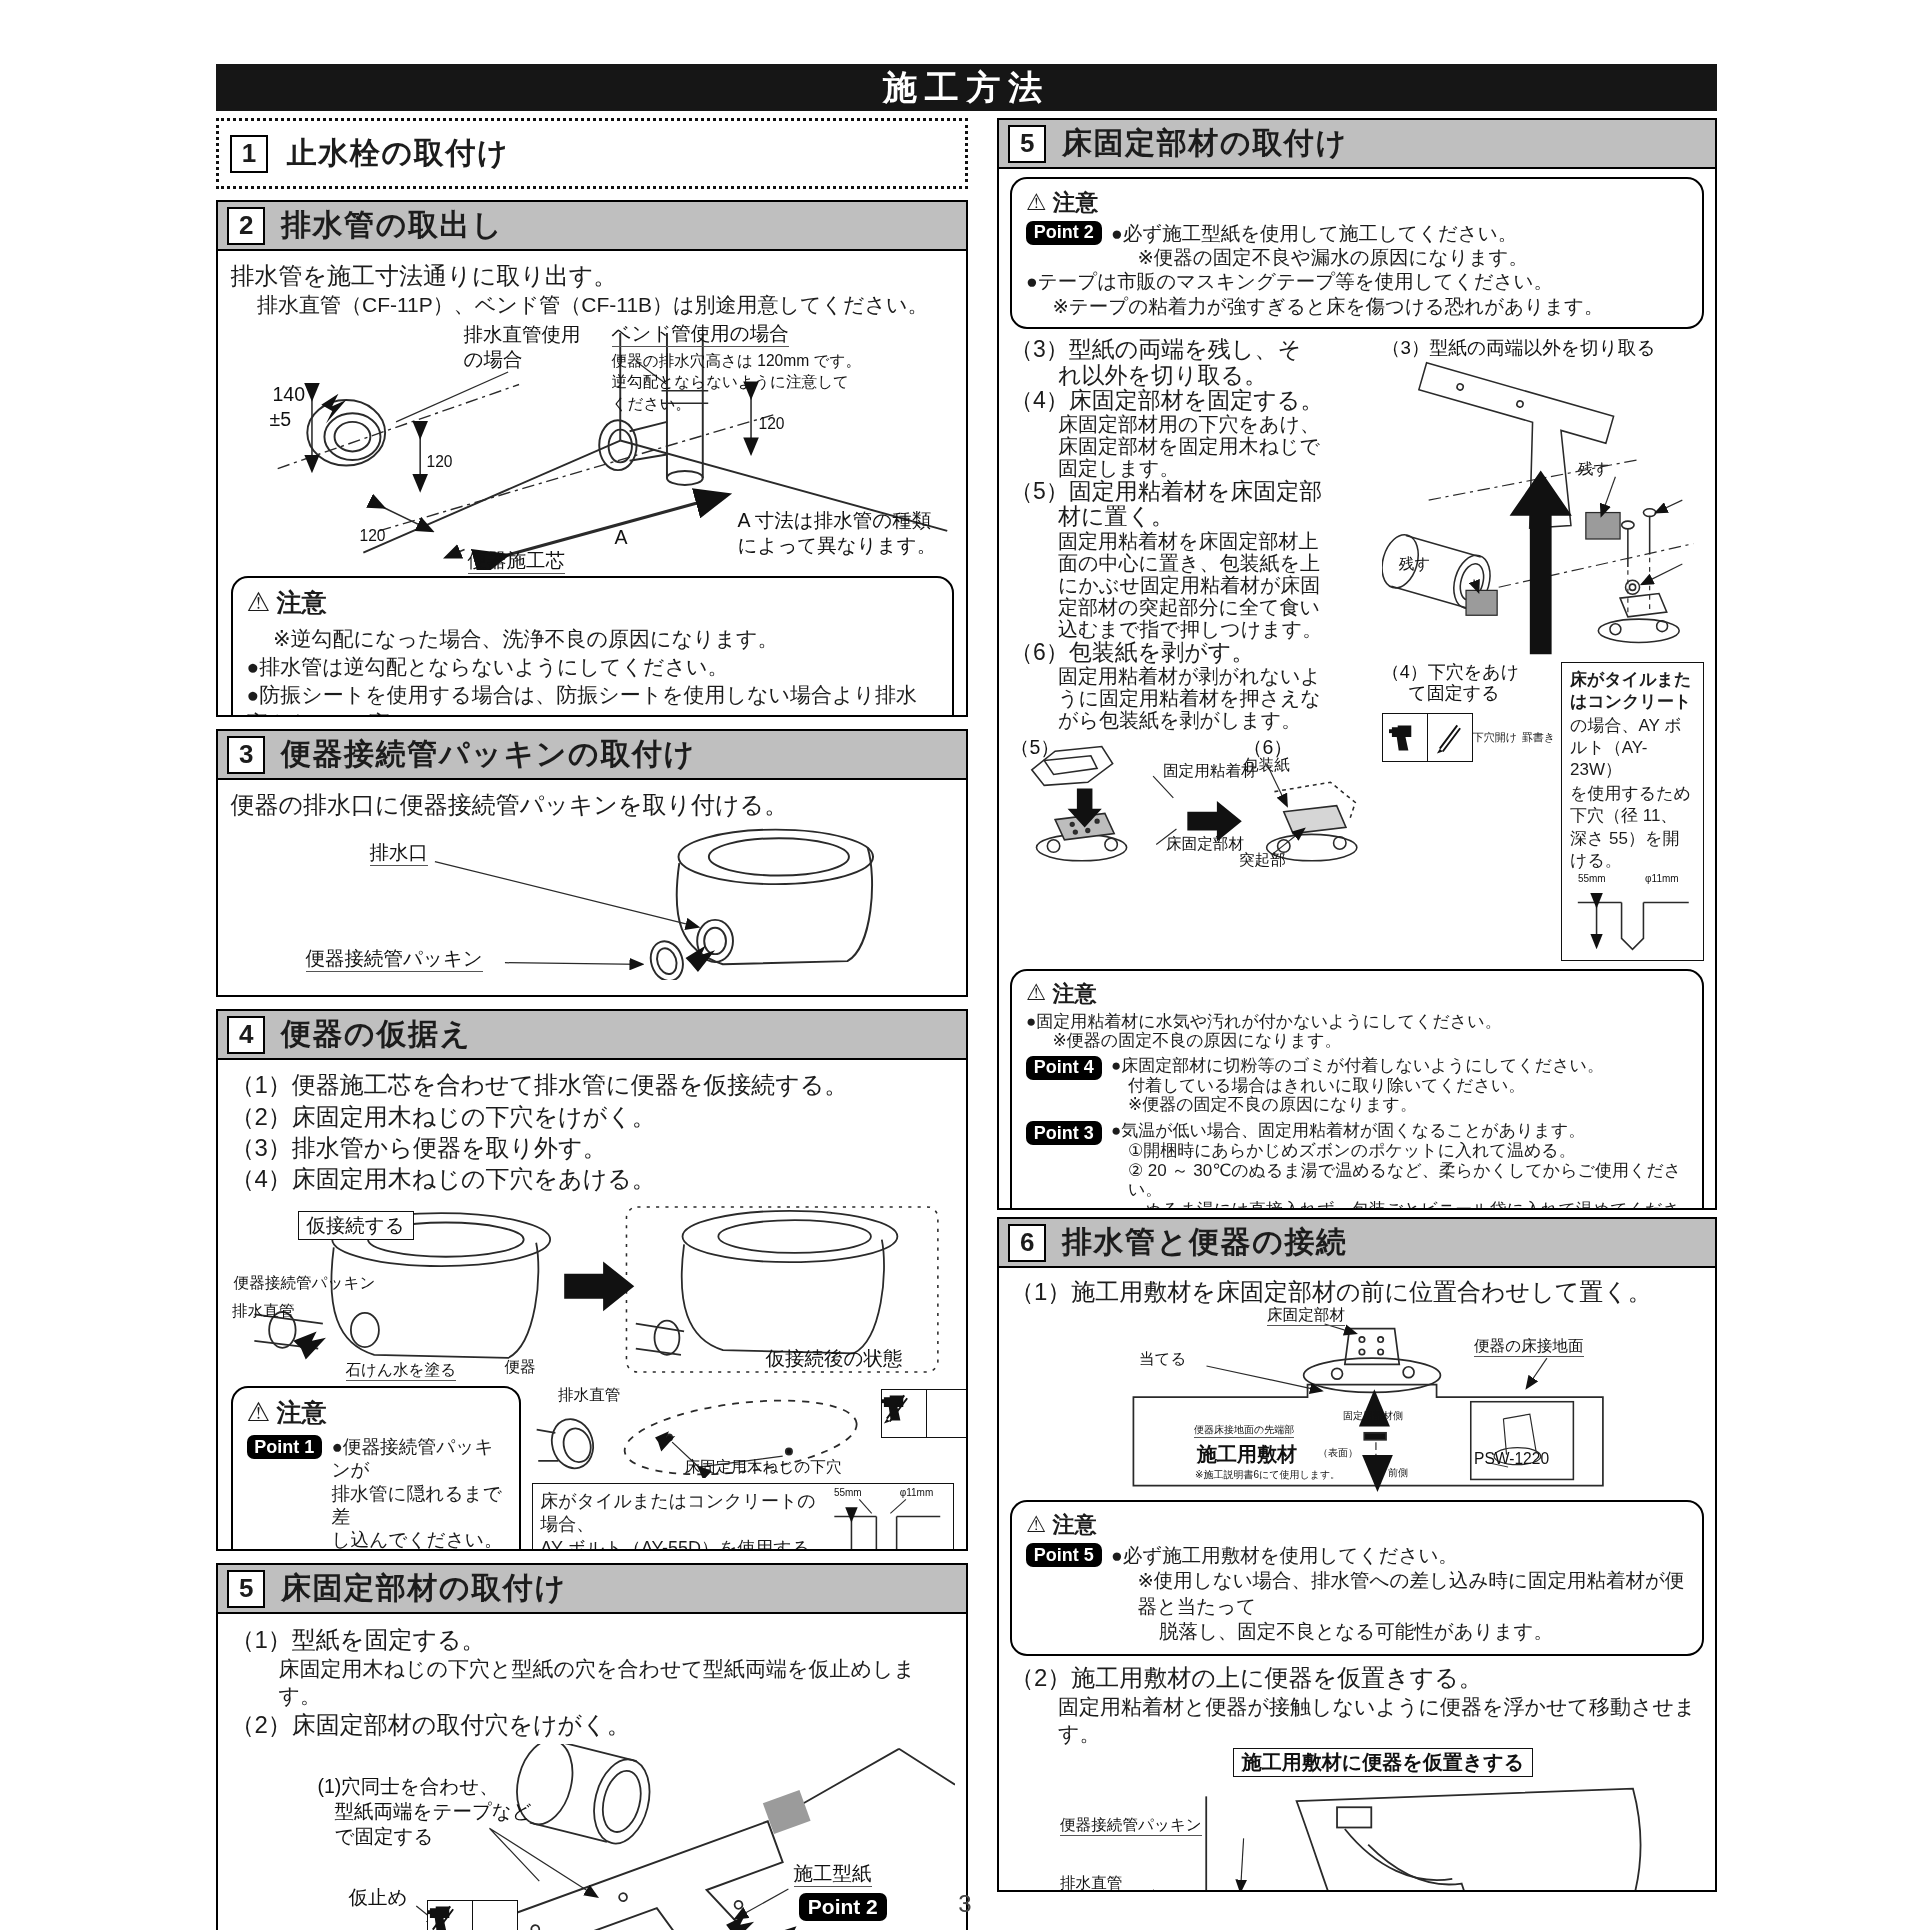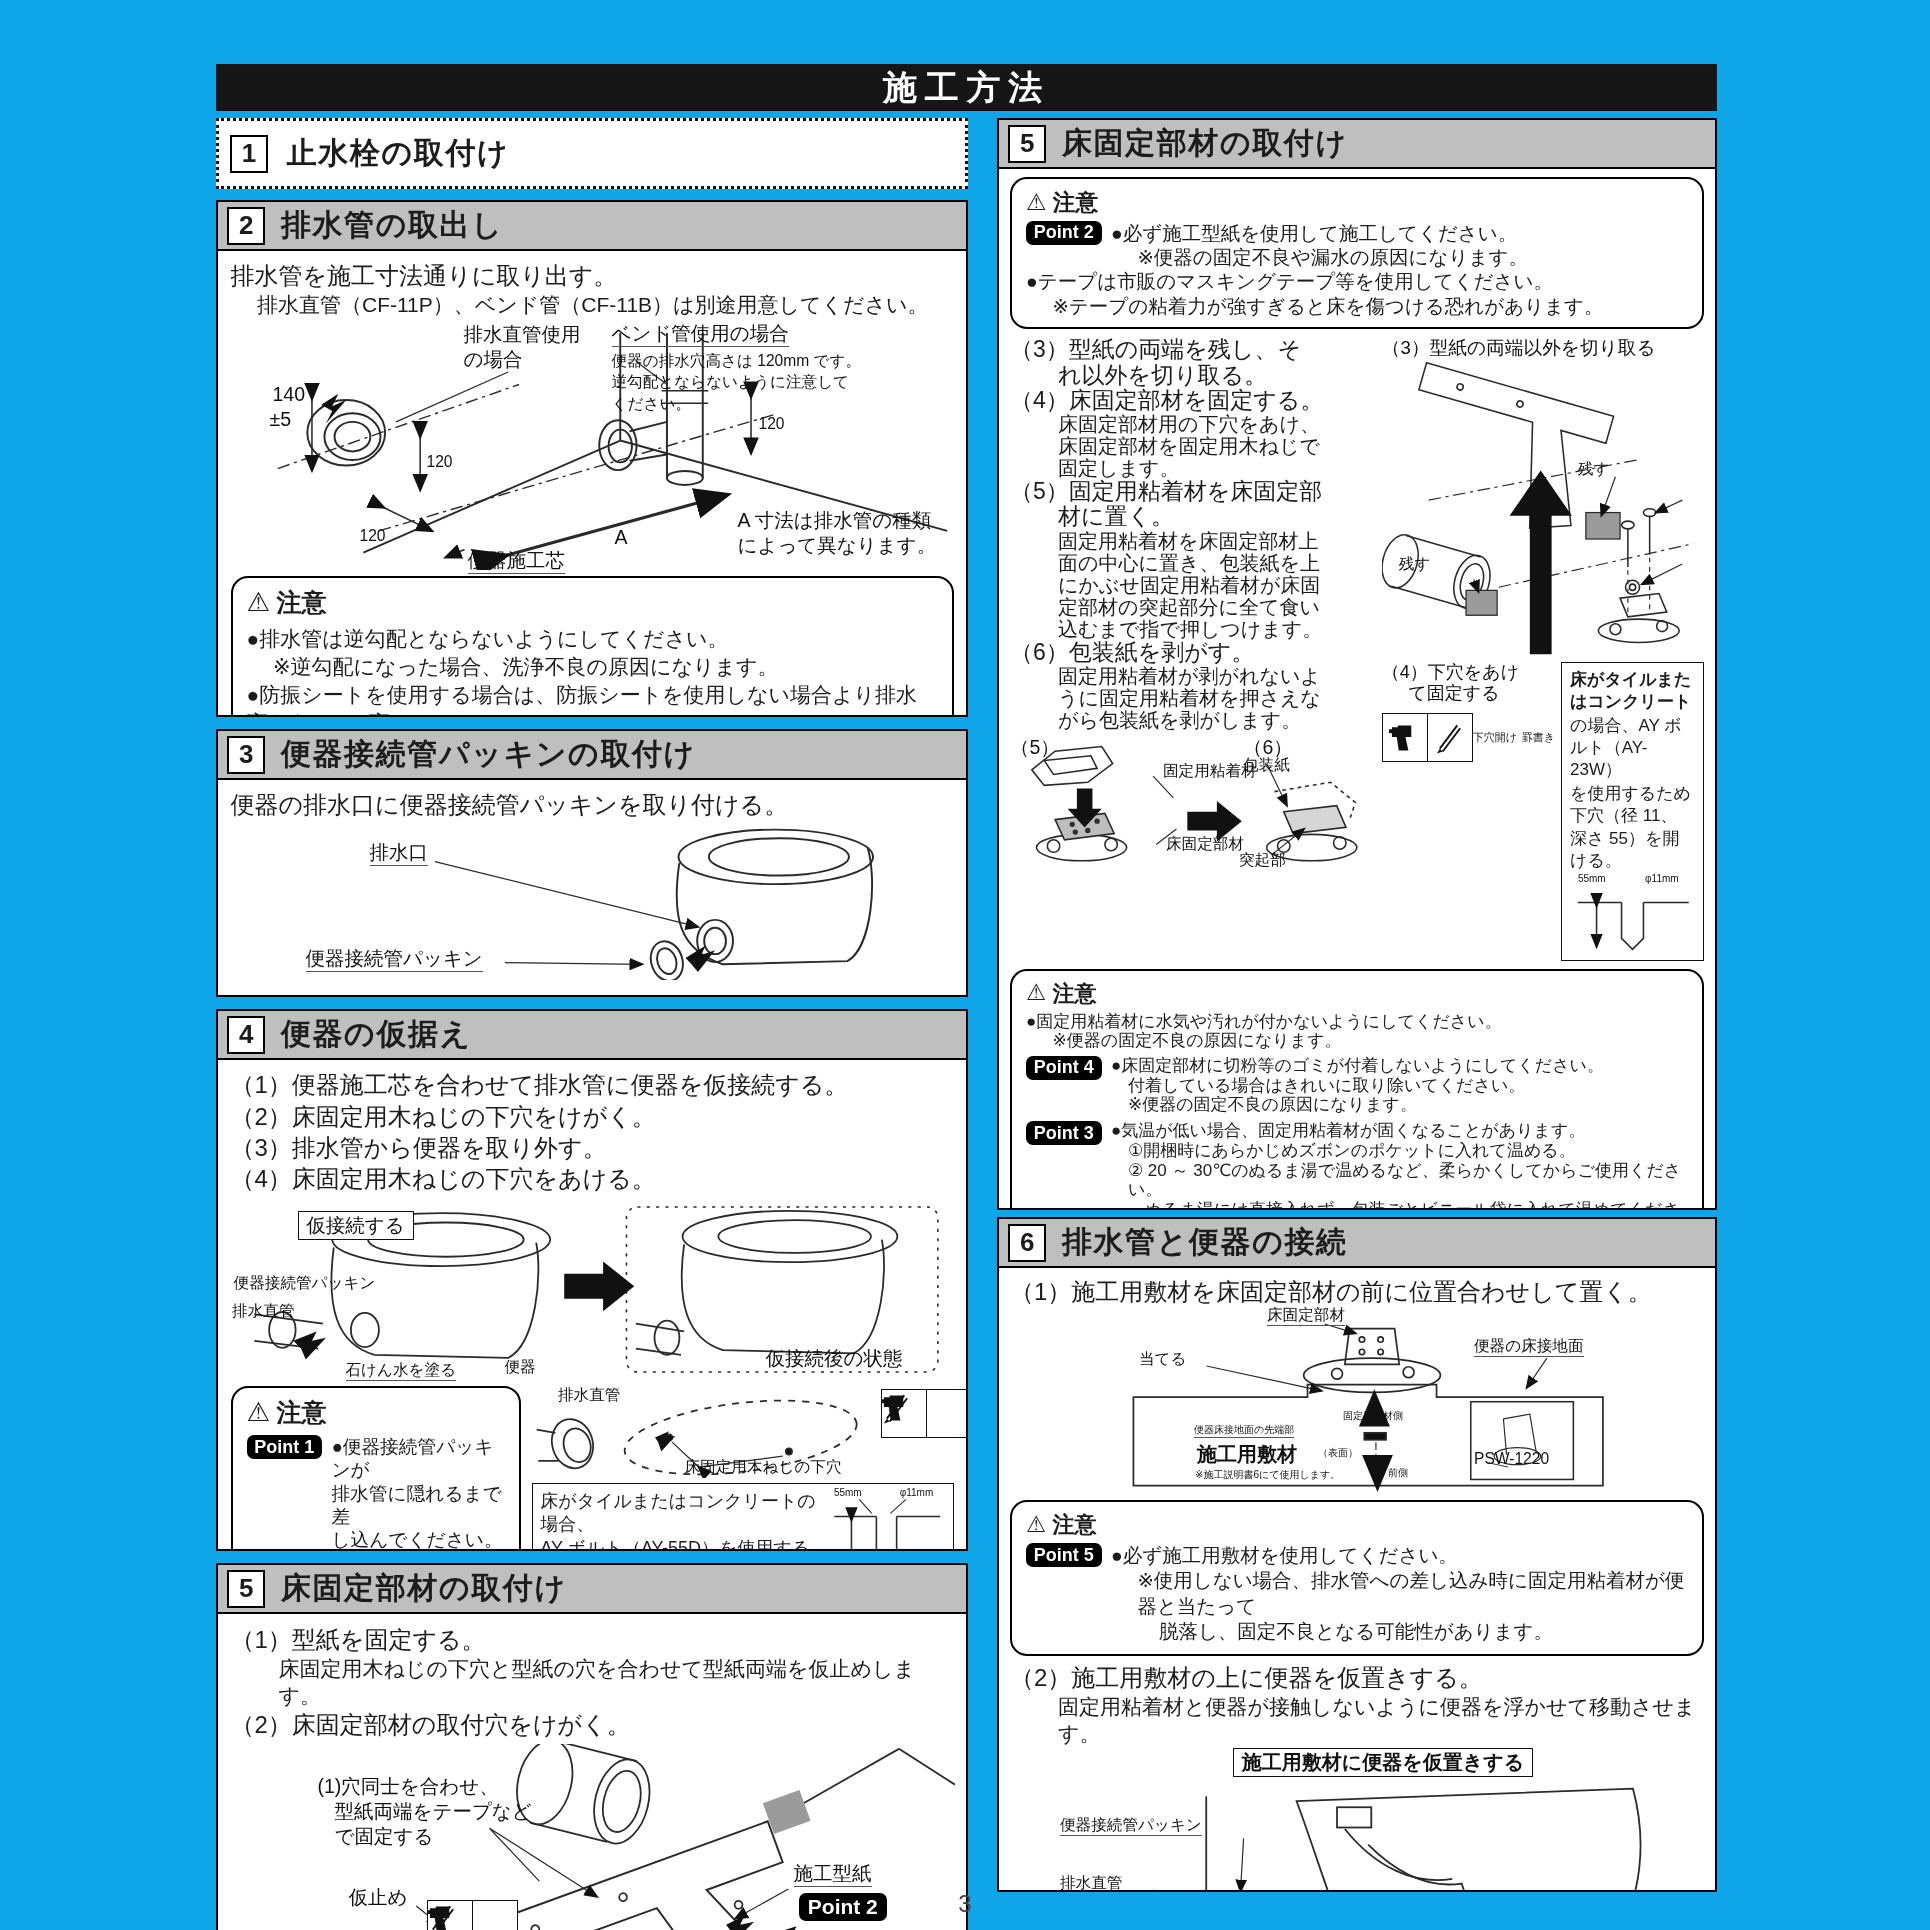--- a/index.html
+++ b/index.html
@@ -1,16 +1,16 @@
 <!DOCTYPE html>
 <html style="font-size:12.5px"><head>
 <meta charset="utf-8">
 <style>
   html,body{margin:0;padding:0;background:#e8e8e8;}
-  .page{position:relative;width:1930px;height:1930px;background:#0ea5e9;
+  .page{position:relative;width:1930px;height:1930px;background:#ffffff;
         font-family:"Liberation Sans","DejaVu Sans",sans-serif;color:#1c1c1c;overflow:hidden;}
   .topbar{position:absolute;left:216px;top:64px;width:1501px;height:47px;background:#161616;
           display:flex;align-items:center;justify-content:center;}
   .topbar span{color:#fff;font-size:34px;font-weight:bold;letter-spacing:7.8px;}
   .col{position:absolute;top:118px;}
   .colL{left:216px;width:752px;}
   .colR{left:997px;width:720px;}
   .s1box{border:3.1px dotted #111;height:65px;display:flex;align-items:center;gap:18.7px;padding:0 11px;margin-bottom:11px;background:#fff;}
   .shead{display:flex;align-items:center;gap:15.6px;background:#bfbfbf;border:2.3px solid #000;height:47px;padding:0 9.3px;}
   .nbox{flex:0 0 auto;width:34px;height:34px;background:#fff;border:2.3px solid #000;display:flex;align-items:center;justify-content:center;
@@ -120,22 +120,22 @@
           <div class="dl" style="left:384px;top:204px;">A</div>
           <div class="dl ulb" style="left:237px;top:227px;">便器施工芯</div>
           <div class="dl" style="left:507px;top:187px;">A 寸法は排水管の種類</div>
           <div class="dl" style="left:507px;top:212px;">によって異なります。</div>
         </div>
         <div class="caut">
           <div class="ctitle">
             <span class="wicon">⚠</span>
             <span>注意</span>
           </div>
+          <div class="cl ind1">※逆勾配になった場合、洗浄不良の原因になります。</div>
           <div class="cl">●排水管は逆勾配とならないようにしてください。</div>
-          <div class="cl ind1">※逆勾配になった場合、洗浄不良の原因になります。</div>
           <div class="cl">●防振シートを使用する場合は、防振シートを使用しない場合より排水高さを 5mm 高</div>
 
         </div>
       </div>
     </div>
 
     <div class="sec">
       <div class="shead">
         <div class="nbox">3</div>
         <div class="stitle">便器接続管パッキンの取付け</div>

